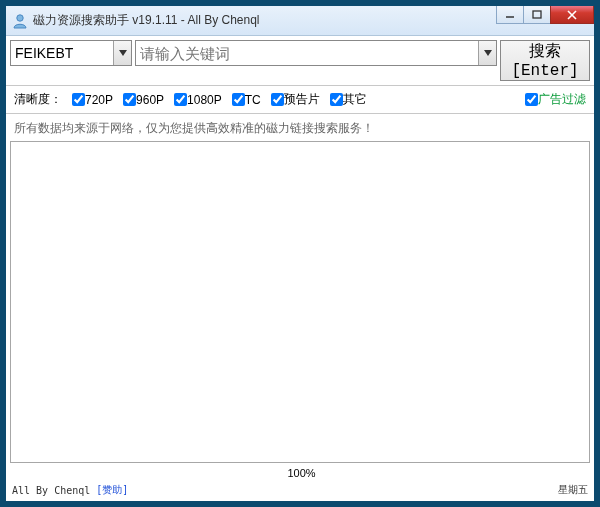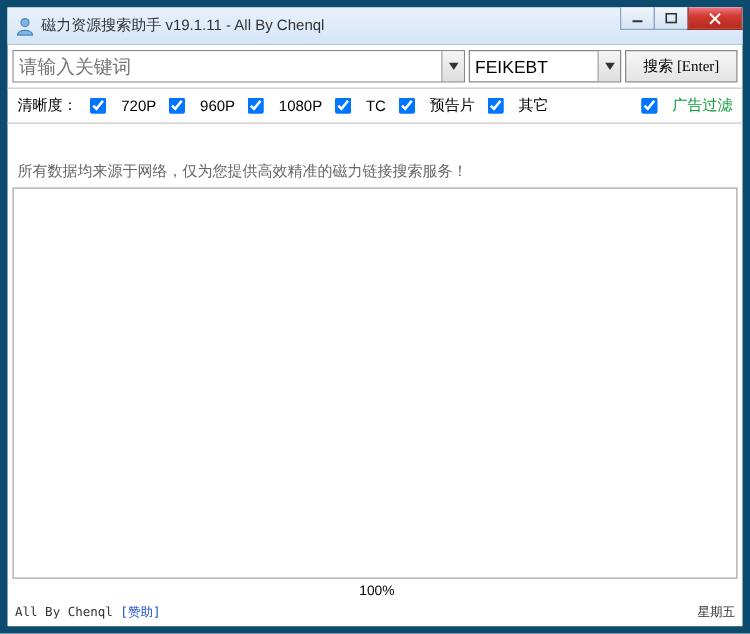--- a/index.html
+++ b/index.html
@@ -89,44 +89,43 @@
   .combo .dd-btn {
     width: 18px;
     border-left: 1px solid #a0a0a0;
     background: linear-gradient(#f6f6f6,#dedede);
     display: flex; align-items: center; justify-content: center;
   }
   .search-btn {
     width: 90px;
     border: 1px solid #888;
     background: linear-gradient(#f6f6f6,#e4e4e4);
-    font-size: 12px;
+    font-size: 16px;
     cursor: pointer;
-    font-family: Liberation Serif, serif;
+    font-family: Liberation Mono, monospace;
   }
 
   .filter-row {
     display: flex;
     align-items: center;
     padding: 5px 8px;
     border-bottom: 1px solid #c8c8c8;
     font-size: 12px;
     gap: 10px;
   }
   .filter-row .label { color: #000; }
-  .chk { display: flex; align-items: center; gap: 12px; }
+  .chk { display: flex; align-items: center; gap: 0; }
   .chk input { margin:0; width:13px; height:13px; }
   .spacer { flex: 1; }
   .ad-filter { color: #0b9b3a; }
 
   .status-msg {
     padding: 6px 8px 4px;
     color: #666;
     font-size: 12px;
-    margin-top: 24px;
   }
   .results {
     flex: 1;
     margin: 0 4px 4px;
     border: 1px solid #a7a7a7;
     background: #fff;
   }
   .progress-row {
     display: flex;
     align-items: center;
@@ -178,36 +177,36 @@
       <div class="win-btn close">
         <svg width="12" height="10">
             <line x1="2" y1="1" x2="10" y2="9" stroke="#fff" stroke-width="1.6"></line>
             <line x1="10" y1="1" x2="2" y2="9" stroke="#fff" stroke-width="1.6"></line>
           </svg>
       </div>
     </div>
   </div>
 
   <div class="toolbar-row">
+    <div class="combo source">
+      <div class="source-val">FEIKEBT</div>
+      <div class="dd-btn">
+        <svg width="8" height="6">
+            <polygon points="0,0 8,0 4,6" fill="#333"></polygon>
+          </svg>
+      </div>
+    </div>
     <div class="combo">
       <input type="text" placeholder="请输入关键词" style="">
       <div class="dd-btn">
         <svg width="8" height="6">
             <polygon points="0,0 8,0 4,6" fill="#333"></polygon>
           </svg>
       </div>
     </div>
-    <div class="combo source">
-      <div class="source-val">FEIKEBT</div>
-      <div class="dd-btn">
-        <svg width="8" height="6">
-            <polygon points="0,0 8,0 4,6" fill="#333"></polygon>
-          </svg>
-      </div>
-    </div>
     <button class="search-btn">搜索 [Enter]</button>
   </div>
 
   <div class="filter-row">
     <span class="label">清晰度：</span>
     <label class="chk">
         <input type="checkbox" checked="" style="">
         <span>720P</span>
       </label>
     <label class="chk">

